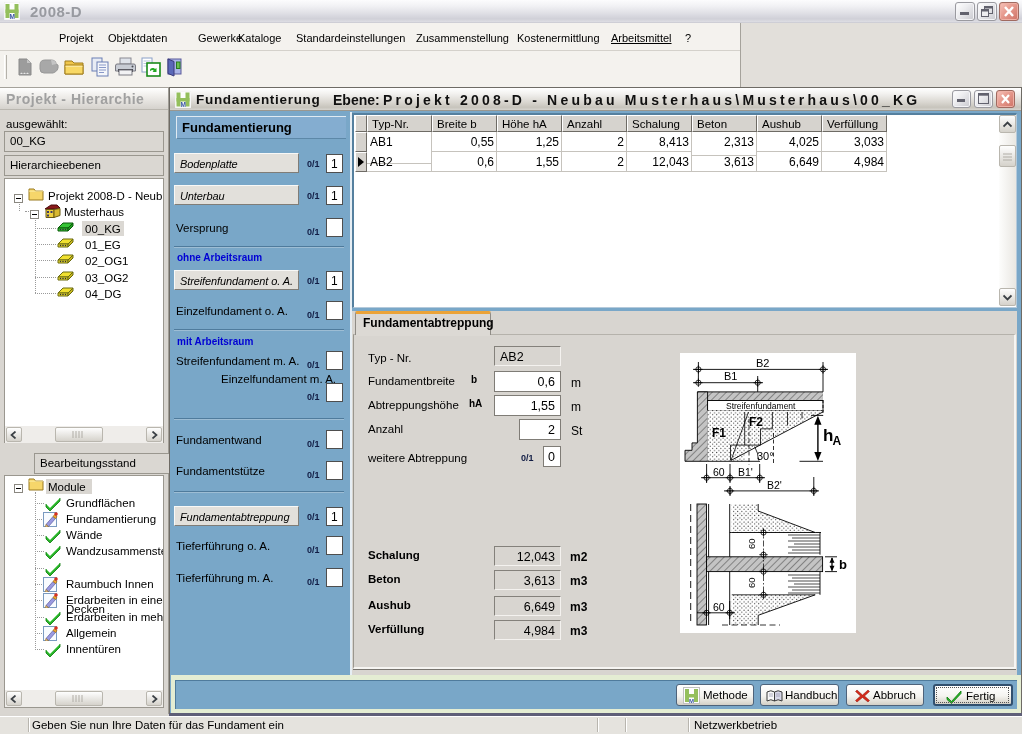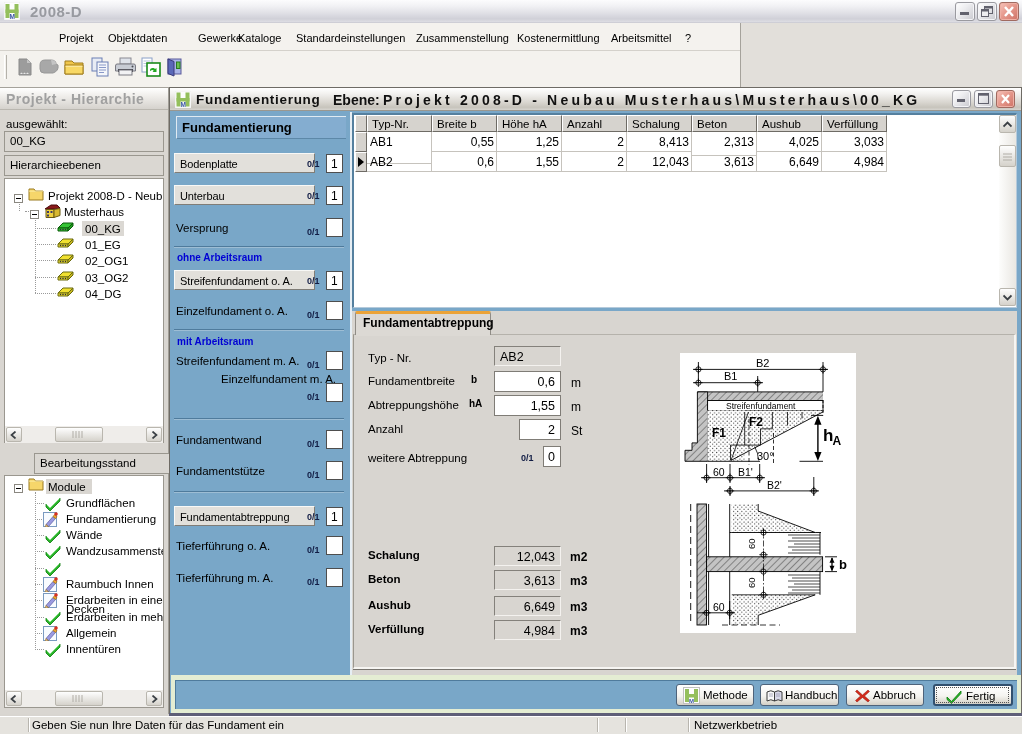--- a/index.html
+++ b/index.html
@@ -7,23 +7,23 @@
 body { font-family:"Liberation Sans", sans-serif; font-size:11px; background:#d8d5d0; position:relative; }
 .a { position:absolute; }
 .winbtn { position:absolute; width:20px; height:19px; border-radius:3px; border:1px solid #9a9aa0;
   background:linear-gradient(135deg,#ffffff 0%,#ededf0 40%,#c9c9cf 100%); box-shadow:inset 0 0 0 1px #f4f4f7;}
 .winbtn.close { background:linear-gradient(135deg,#f6c4bb 0%,#e89d91 40%,#cf7366 100%); border-color:#a06a60; box-shadow:inset 0 0 0 1px #eeb0a5;}
 .menuitem { position:absolute; top:32px; color:#000; font-size:11px;padding-left:44px; }
 .lp-box { position:absolute; left:4px; width:160px; height:21px; border:1px solid #9a978f; background:#dad7d2; font-size:11.5px; padding:3px 0 0 5px; color:#000;}
 .treebox { position:absolute; left:4px; width:160px; background:#ffffff; border:1px solid #9a978f; }
 .trow { position:absolute; font-size:11.5px; color:#000; white-space:nowrap; }
 .sb { position:absolute; border:1px solid #b9b6ae; border-radius:2px; background:linear-gradient(to bottom,#fefefe,#d5d2cb); }
-.modbtn { position:absolute; left:174px; width:141px; height:20px; background:#e2e0db;
+.modbtn { position:absolute; left:174px; width:125px; height:20px; background:#e2e0db;
   border-top:1px solid #f8f8f6; border-left:1px solid #f8f8f6; border-right:1px solid #807d77; border-bottom:1px solid #807d77;
-  font-size:11px; color:#000; padding:4px 0 0 5px; white-space:nowrap; overflow:hidden; letter-spacing:-0.1px;}
+  font-size:11px; color:#000; padding:4px 0 0 5px; white-space:nowrap; overflow:hidden; letter-spacing:-0.1px;font-style:italic;}
 .modlbl { position:absolute; left:176px; font-size:11.5px; color:#000; white-space:nowrap; }
 .frac { position:absolute; left:307px; font-size:9px; font-weight:bold; color:#111c44; }
 .numbox { position:absolute; left:326px; width:17px; height:19px; background:#fff; border:1px solid #4e4e4e; font-size:12px; padding:2px 0 0 4px; color:#000;}
 .modsep { position:absolute; left:174px; width:170px; height:2px; border-top:1px solid #4f7b9c; border-bottom:1px solid #9dbdd4; }
 .modblue { position:absolute; left:177px; font-size:10px; font-weight:bold; color:#0000d4; }
 .gh { position:absolute; background:#d6d3ce; border-top:1px solid #ffffff; border-left:1px solid #ffffff;
   border-right:1px solid #6e6b65; border-bottom:1px solid #6e6b65; font-size:11.5px; padding:2px 0 0 4px; color:#000;}
 .gd { position:absolute; font-size:12px; color:#000; padding-top:3px; border-right:1px solid #c6c3bd; border-bottom:1px solid #c6c3bd; }
 .gr { text-align:right; padding-right:2px; }
 .flabel { position:absolute; left:368px; font-size:11.5px; color:#000; }
@@ -73,21 +73,21 @@
 <span class="menuitem" style="left:154px;">Gewerke</span>
 
 <span class="menuitem" style="left:194px;">Kataloge</span>
 
 <span class="menuitem" style="left:252px;">Standardeinstellungen</span>
 
 <span class="menuitem" style="left:372px;">Zusammenstellung</span>
 
 <span class="menuitem" style="left:473px;">Kostenermittlung</span>
 
-<span class="menuitem" style="left:567px;">Arbeitsmittel</span>
+<span class="menuitem" style="left:567px;text-decoration:underline;">Arbeitsmittel</span>
 
 <span class="menuitem" style="left:641px;">?</span>
 
 <div class="a" style="left:4px;top:55px;width:3px;height:24px;border-left:1px solid #ffffff;border-right:1px solid #b5b2ab;"></div>
 
 <svg class="a" style="left:15px;top:57px;" width="20" height="20" viewBox="0 0 20 20">
  <path d="M4 2 h8 l4 4 v12 h-12 z" fill="#9c9c9c" stroke="#8a8a8a"></path>
  <path d="M12 2 l4 4 h-4 z" fill="#c4c4c4"></path>
  <path d="M5 17 l1.5 -1.5 1.5 1.5 1.5 -1.5 1.5 1.5 1.5 -1.5 1.5 1.5 z" fill="#e8e8e8"></path>
 </svg>

